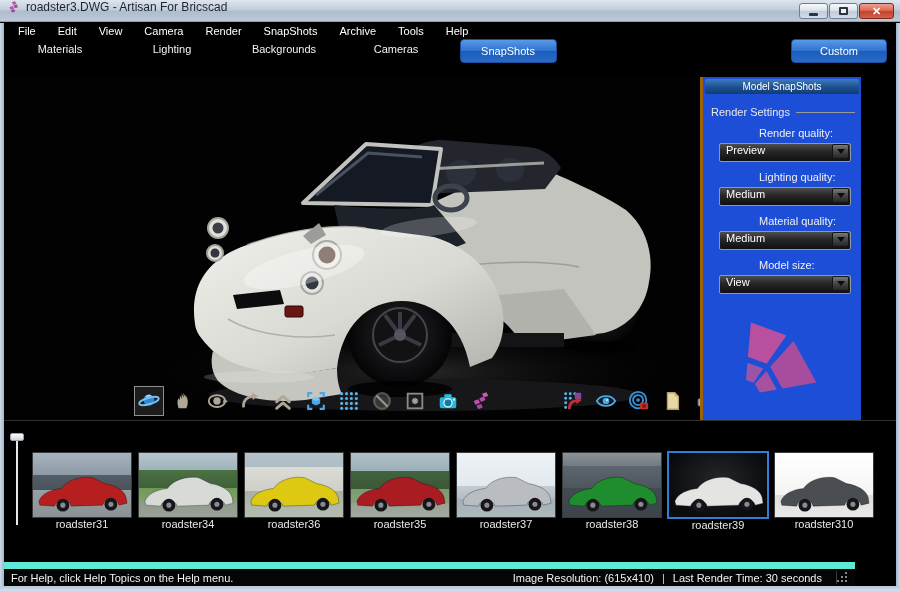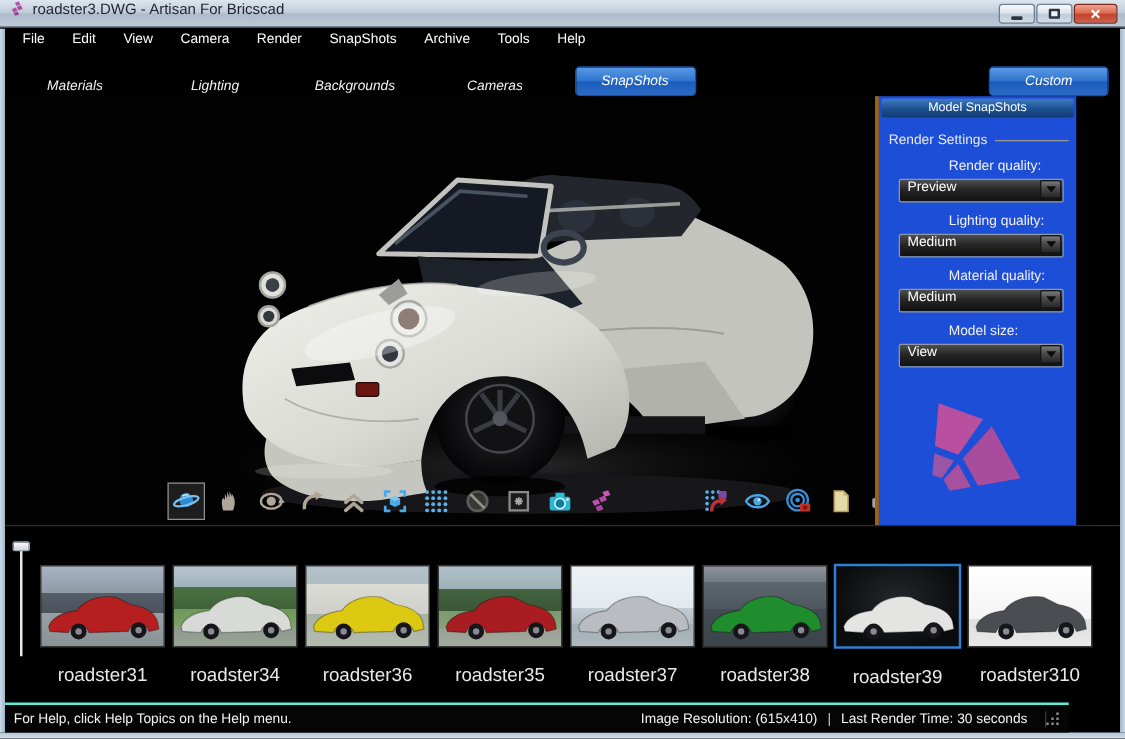--- a/index.html
+++ b/index.html
@@ -27,21 +27,21 @@
   .menu-item { color:#fff; font-size:11px; padding:1px 10px; cursor:default; }
 
   .frame-left,.frame-right { position:absolute; top:23px; width:4px; height:563px;
     background:linear-gradient(90deg,#cddbe9,#9fb6cc); }
   .frame-left { left:0; } .frame-right { right:0; background:linear-gradient(90deg,#9fb6cc,#cddbe9); }
   .frame-bottom { position:absolute; left:0; bottom:0; width:900px; height:5px;
     background:linear-gradient(180deg,#b4c6d9,#d2dfec); }
 
   
   .tabbar { position:absolute; left:4px; top:39px; width:892px; height:38px; background:#000;
-    display:flex; align-items:flex-end;font-style:italic; }
+    display:flex; align-items:flex-start; }
   .tab-cell { width:112px; text-align:center; }
   .tab-label { color:#f2f2f2; font-size:11px; cursor:default; }
   .tab-active-btn { display:inline-block; width:97px; padding:5px 0; border-radius:4px;
     background:linear-gradient(180deg,#5a9ae4 0%,#2f74cf 48%,#1c5cbb 52%,#2a6ac6 100%);
     border:1px solid #1b4f9e; color:#fff; font-size:11px; text-align:center; }
   .tab-spacer { flex:1; }
   .custom-btn { display:inline-block; width:96px; padding:5px 0; margin-right:9px; border-radius:4px;
     background:linear-gradient(180deg,#5a9ae4 0%,#2f74cf 48%,#1c5cbb 52%,#2a6ac6 100%);
     border:1px solid #1b4f9e; color:#fff; font-size:11px; text-align:center; }
 
@@ -79,34 +79,34 @@
     border-top:1px solid #2e2e2e; }
   .zoom-slider { position:absolute; left:5px; top:12px; width:16px; height:98px; }
   .slider-track { position:absolute; left:7px; top:4px; width:2px; height:88px; background:#e8e8e8; }
   .slider-thumb { position:absolute; left:1px; top:0; width:14px; height:8px; border:1px solid #9aa4ae;
     background:linear-gradient(180deg,#fbfbfb,#cfd6dc); border-radius:2px; }
   .thumbs { position:absolute; left:25px; top:0; width:860px; height:142px; display:flex; }
   .thumb-cell { width:106px; text-align:center; }
   .thumb-img { width:100px; height:66px; margin:31px auto 0 auto; border:1px solid #3a3a3a; position:relative; overflow:hidden; }
   .thumb-cell.selected .thumb-img { border:2px solid #2f7fd6; width:102px; height:68px; margin-top:30px; }
   .thumb-img svg { position:absolute; left:0; bottom:2px; width:100%; }
-  .thumb-label { margin-top:14px; color:#e9e9e9; font-size:15px; }
+  .thumb-label { color:#e9e9e9; font-size:11px; }
 
   .bg-city    { background:linear-gradient(180deg,#a7b3c0 0%,#8e9aa6 34%,#555e68 34%,#4a525c 58%,#97a0a4 58%,#8a9296 100%); }
   .bg-park    { background:linear-gradient(180deg,#b7c6ce 0%,#9fb2ba 26%,#4b7243 26%,#3f6139 54%,#6e9858 54%,#7fa269 76%,#8e998c 76%,#9aa296 100%); }
   .bg-building{ background:linear-gradient(180deg,#b4c2ca 0%,#aebcc4 22%,#dcdcd6 22%,#cfcfc9 60%,#a9b1a5 60%,#b5bdb1 100%); }
   .bg-park2   { background:linear-gradient(180deg,#b0c0c8 0%,#9cb0b8 28%,#436340 28%,#3a5736 56%,#7b9a6e 56%,#88a27b 78%,#99a194 78%,#a3aa9e 100%); }
   .bg-hangar  { background:linear-gradient(180deg,#eef2f5 0%,#e2e9ee 52%,#c2ccd2 52%,#b1bbc2 72%,#a4aeb5 72%,#aeb8bf 100%); }
   .bg-garage  { background:linear-gradient(180deg,#8a929a 0%,#727a82 20%,#5d656d 20%,#4e565e 54%,#434b53 54%,#3b434b 100%); }
   .bg-dark    { background:radial-gradient(ellipse at 50% 42%,#24272b 0%,#0a0b0d 75%); }
   .bg-white   { background:linear-gradient(180deg,#ffffff 0%,#f4f4f4 66%,#dedede 66%,#e9e9e9 100%); }
 
   
   .statusbar { position:absolute; left:4px; top:562px; width:851px; height:24px; background:#050505;
-    border-top:2px solid #5eead4; display:flex; align-items:center; color:#f2f2f2; font-size:11px; }
+    border-top:7px solid #5eead4; display:flex; align-items:center; color:#f2f2f2; font-size:11px; }
   .status-left { padding-left:7px; flex:1; }
   .status-right { display:flex; align-items:center; gap:8px; padding-right:6px; }
   .status-sep { color:#cfcfcf; }
   .grip { width:13px; height:13px; margin-left:6px; border-left:1px solid #3a3a3a; position:relative; }
   .grip i { position:absolute; width:2px; height:2px; background:#8a8a8a; }
   .grip i:nth-child(1){ right:2px; bottom:2px; } .grip i:nth-child(2){ right:2px; bottom:6px; }
   .grip i:nth-child(3){ right:6px; bottom:2px; } .grip i:nth-child(4){ right:2px; bottom:10px; }
   .grip i:nth-child(5){ right:6px; bottom:6px; } .grip i:nth-child(6){ right:10px; bottom:2px; }
 </style>
 </head>

